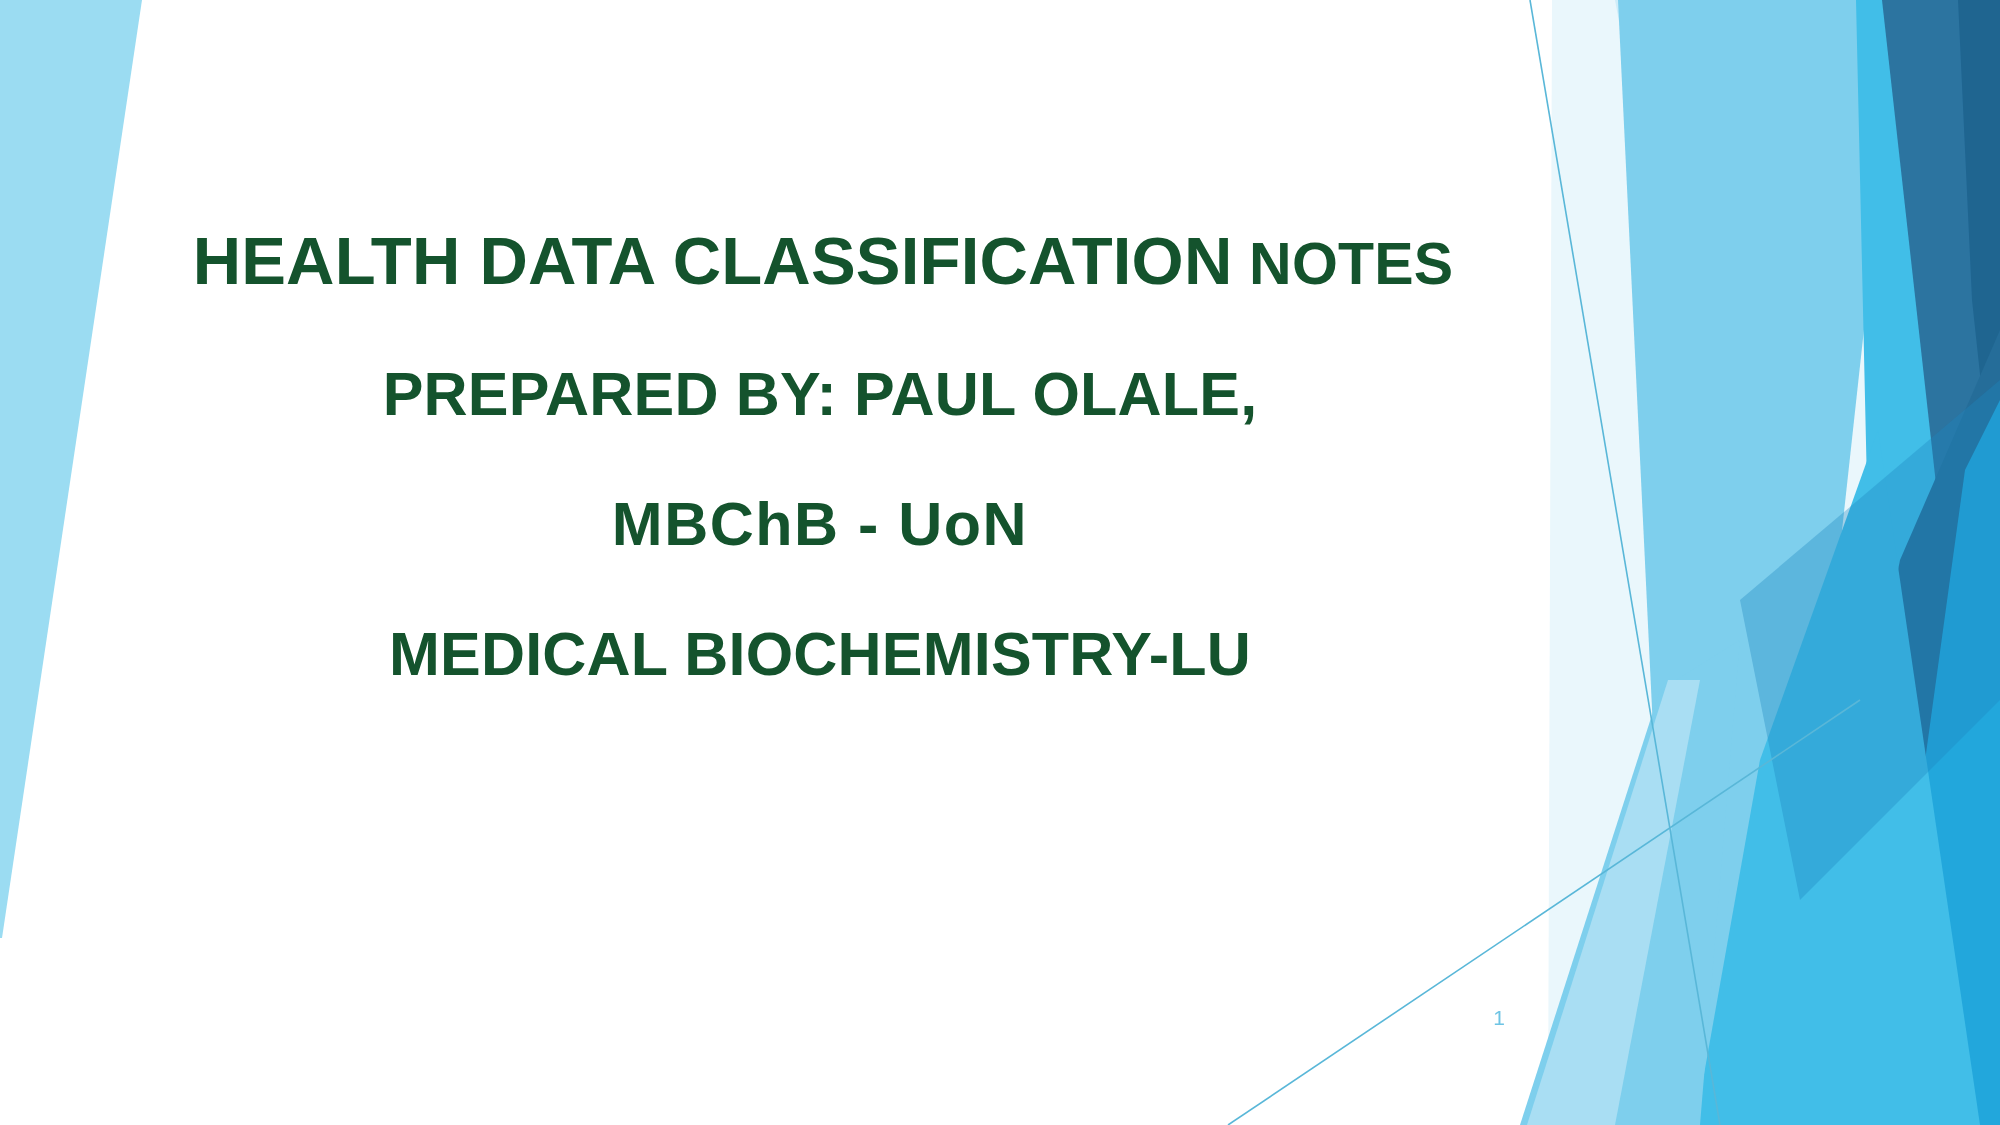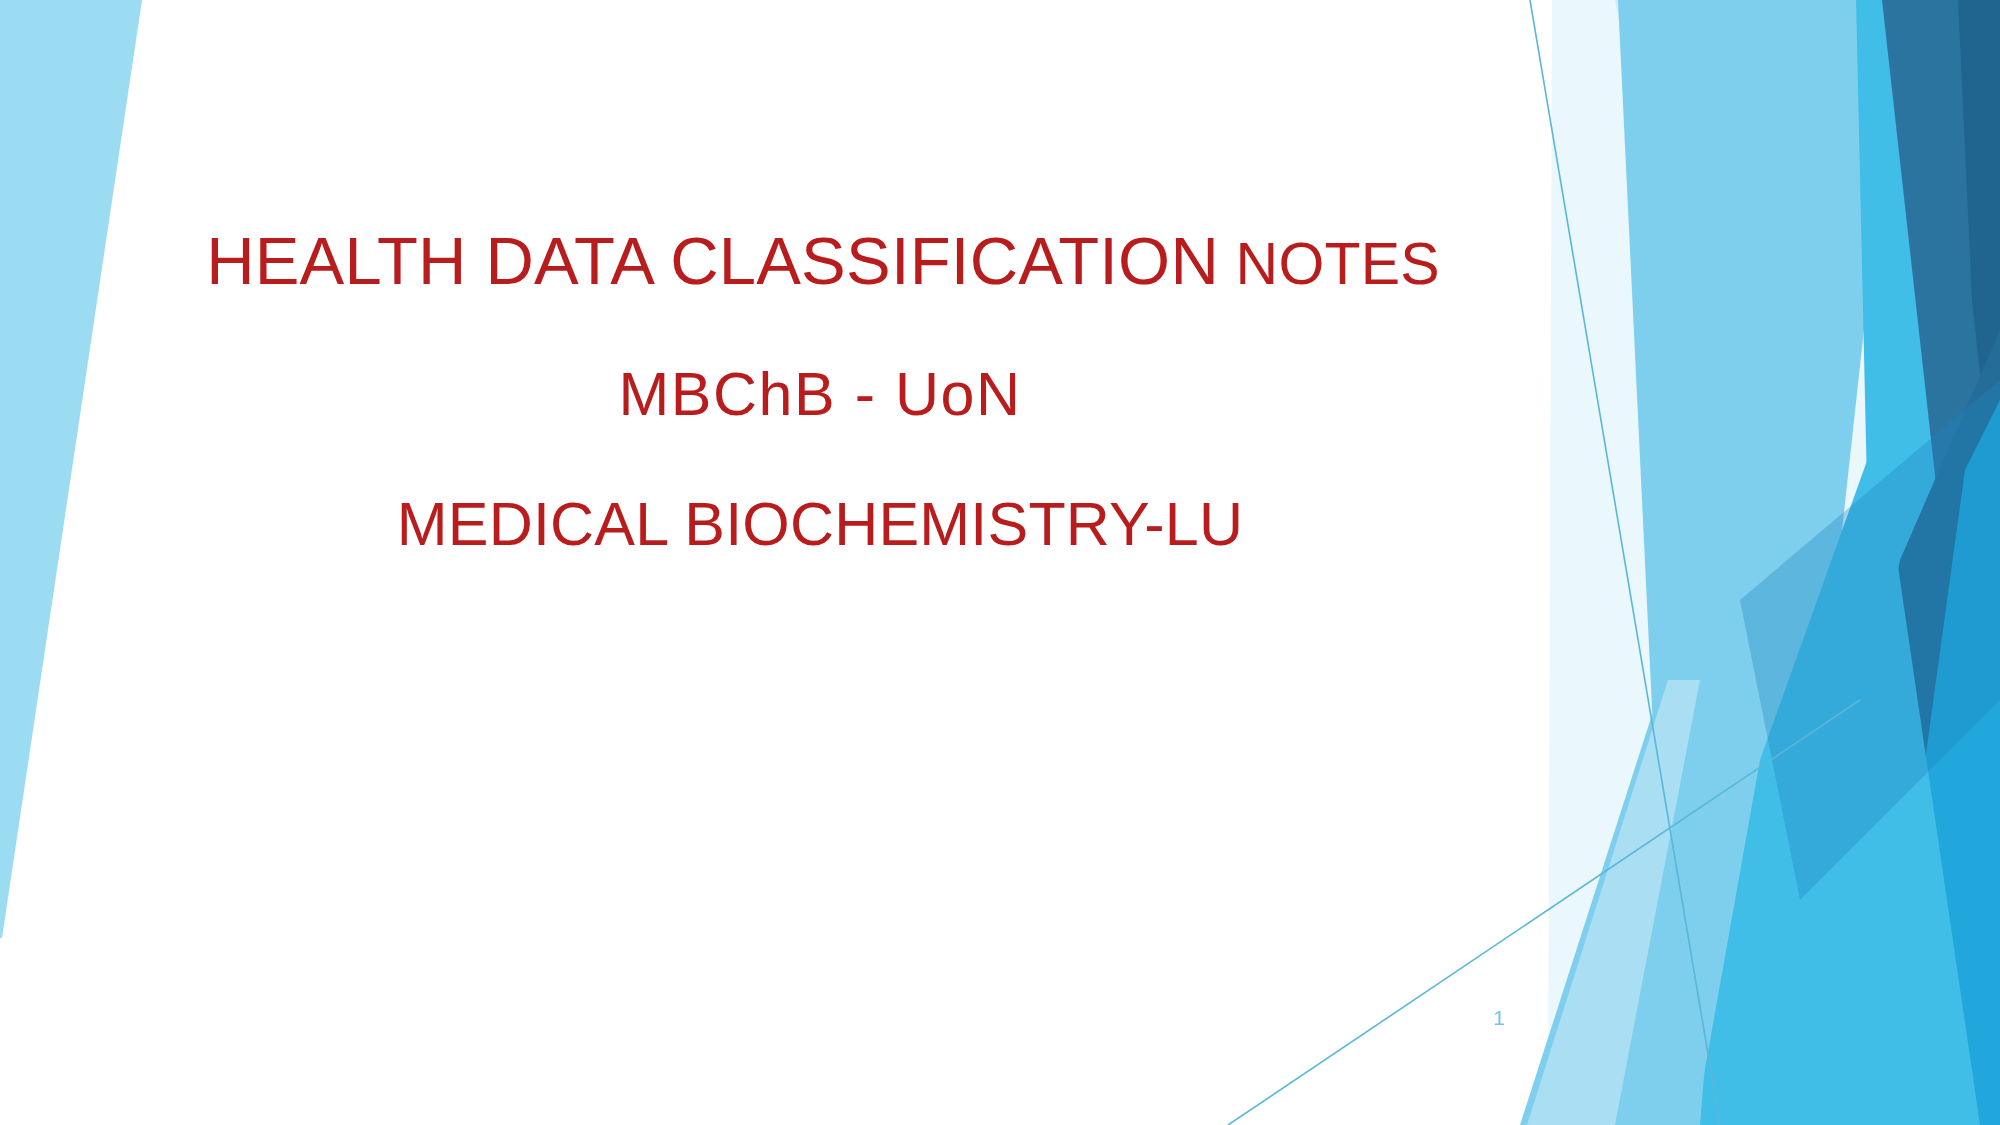--- a/index.html
+++ b/index.html
@@ -35,23 +35,23 @@
   #title-block {
     position: absolute;
     left: 110px;
     top: 196px;
     width: 1420px;
     text-align: center;
     z-index: 5;
   }
 
   .title-line {
-    color: #b91c1c;
+    color: #14532d;
     font-family: "Liberation Sans", sans-serif;
-    font-weight: 400;
+    font-weight: 700;
     letter-spacing: 0.2px;
     white-space: nowrap;
   }
 
   #title-line-1 {
     font-size: 67px;
     line-height: 130px;
     padding-left: 6px;
   }
   #title-line-1 .main-part { font-size: 67px; }
@@ -130,20 +130,21 @@
     <line x1="1530" y1="0" x2="1720" y2="1125" stroke="#59B7D8" stroke-width="1.6"></line>
 
   </svg>
 
   <div id="title-block">
 
     <div class="title-line" id="title-line-1">
       <span class="main-part">HEALTH DATA CLASSIFICATION</span><span class="small-part"> NOTES</span>
     </div>
 
+    <div class="title-line" id="title-line-2">PREPARED BY: PAUL OLALE,</div>
 
     <div class="title-line" id="title-line-4">MBChB - UoN</div>
 
     <div class="title-line" id="title-line-3">MEDICAL BIOCHEMISTRY-LU</div>
 
   </div>
 
   <div id="page-number">1</div>
 
 </div>

